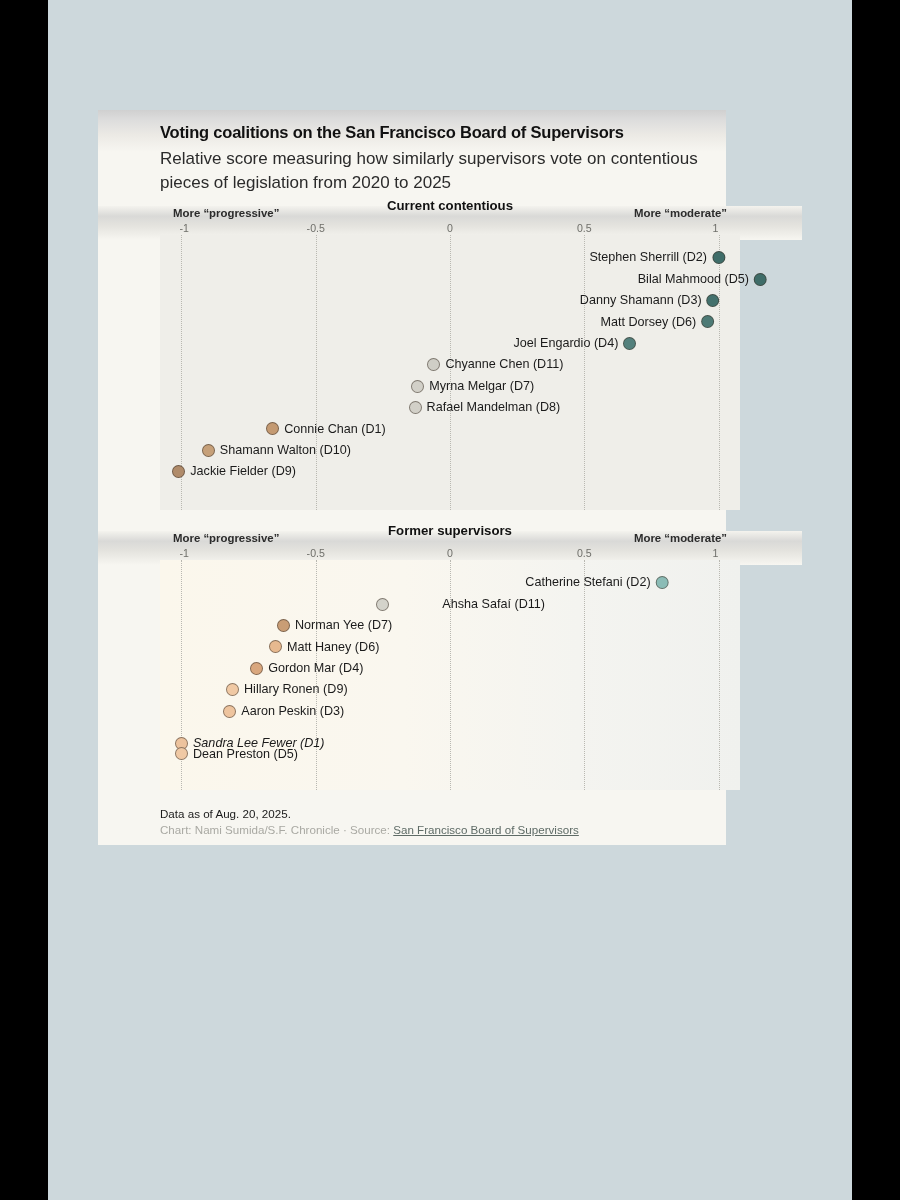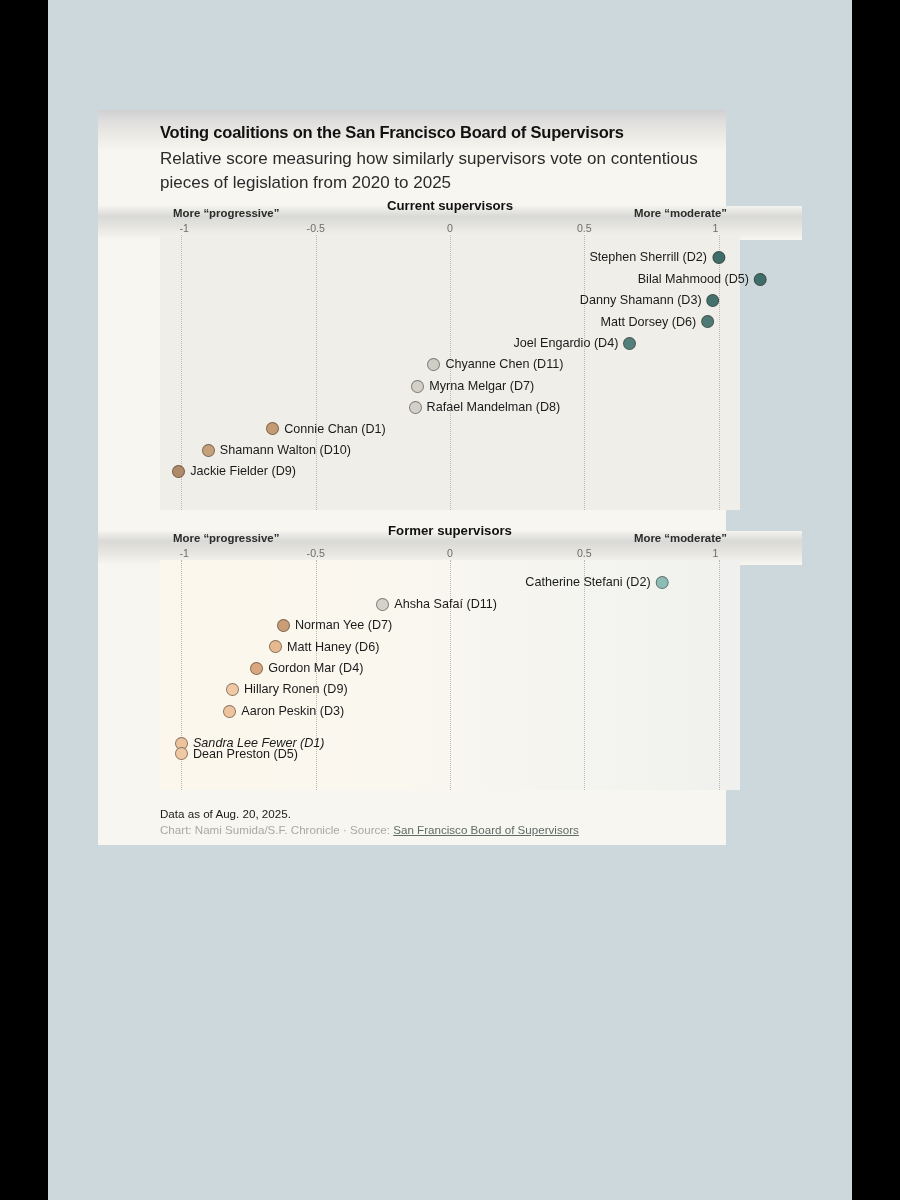--- a/index.html
+++ b/index.html
@@ -201,21 +201,21 @@
   <div class="card">
     <div class="card-top-band"></div>
 
     <div class="title">Voting coalitions on the San Francisco Board of Supervisors</div>
 
     <div class="subtitle">Relative score measuring how similarly supervisors vote on contentious pieces of legislation from 2020 to 2025</div>
 
     <div id="panels">
         <div class="panel" style="top: 96px;">
           <div class="panel-band"></div>
-          <div class="panel-title" style="top: -8px;">Current supervisors</div>
+          <div class="panel-title" style="top: -8px;">Current contentious</div>
           <div class="plot plot-bg-current" style="top: 29px; height: 275px;">
             <div class="axis-note left">More “progressive”</div>
             <div class="axis-note right">More “moderate”</div>
             <div class="gridline" style="left: 21.4815px; height: 275px;"></div>
             <div class="tick-label" style="left: 21.4815px; transform: translateX(-2px);">-1</div>
             <div class="gridline" style="left: 155.741px; height: 275px;"></div>
             <div class="tick-label" style="left: 155.741px;">-0.5</div>
             <div class="gridline" style="left: 290px; height: 275px;"></div>
             <div class="tick-label" style="left: 290px;">0</div>
             <div class="gridline" style="left: 424.259px; height: 275px;"></div>
@@ -281,21 +281,21 @@
             <div class="gridline" style="left: 290px; height: 230px;"></div>
             <div class="tick-label" style="left: 290px;">0</div>
             <div class="gridline" style="left: 424.259px; height: 230px;"></div>
             <div class="tick-label" style="left: 424.259px;">0.5</div>
             <div class="gridline" style="left: 558.519px; height: 230px;"></div>
             <div class="tick-label" style="left: 558.519px; transform: translateX(-100%);">1</div>
             <div class="row to-left" style="top: 12px; left: 508.63px;">
               <span class="dot" style="background: rgb(139, 188, 182); border: 1px solid rgba(60, 50, 40, 0.55);"></span>
               <span class="pt-label">Catherine Stefani (D2)</span>
             </div>
-            <div class="row to-right" style="top: 33.4px; left: 216.37px;">
+            <div class="row to-right" style="top: 33.4px; left: 216.37px; gap: 48px;">
               <span class="dot" style="background: rgb(212, 211, 203); border: 1px solid rgba(60, 50, 40, 0.55);"></span>
               <span class="pt-label">Ahsha Safaí (D11)</span>
             </div>
             <div class="row to-right" style="top: 54.8px; left: 117px;">
               <span class="dot" style="background: rgb(201, 157, 117); border: 1px solid rgba(60, 50, 40, 0.55);"></span>
               <span class="pt-label">Norman Yee (D7)</span>
             </div>
             <div class="row to-right" style="top: 76.2px; left: 108.963px;">
               <span class="dot" style="background: rgb(231, 185, 143); border: 1px solid rgba(60, 50, 40, 0.55);"></span>
               <span class="pt-label">Matt Haney (D6)</span>

